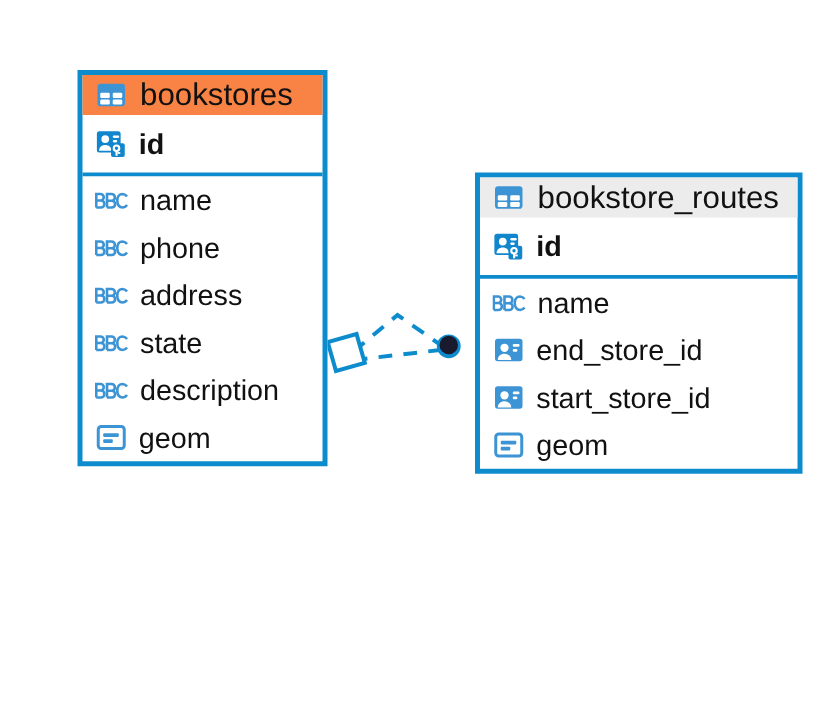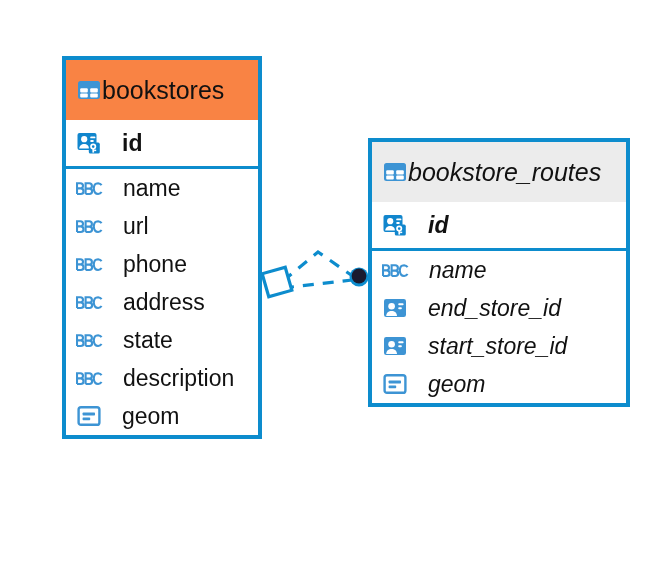--- a/index.html
+++ b/index.html
@@ -26,22 +26,23 @@
     position: absolute;
     box-sizing: border-box;
     background: #ffffff;
     border: 4px solid #0D8CCD;
     z-index: 2;
   }
   .entity-header {
     display: flex;
     align-items: center;
     box-sizing: border-box;
-    height: 60px;
+    height: 32px;
     padding: 0 10px;
+    gap: 10px;
   }
   .entity-header.selected { background: #F98344; }
   .entity-header.normal   { background: #ECECEC; }
 
   .entity-title {
     font-size: 25px;
     color: #111111;
     white-space: nowrap;
     line-height: 1;
   }
@@ -49,21 +50,21 @@
   .pk-section {
     border-bottom: 3px solid #0D8CCD;
   }
 
   .field-row {
     display: flex;
     align-items: center;
     box-sizing: border-box;
     height: 38px;
     padding: 0 10px;
-    gap: 20px;
+    gap: 9px;
   }
   .field-row.pk { height: 46px; }
 
   .field-name {
     font-size: 23px;
     color: #111111;
     white-space: nowrap;
     line-height: 1;
   }
   .field-name.bold { font-weight: bold; }
@@ -138,28 +139,20 @@
     <div>
       <div class="field-row">
         <svg class="icon abc" viewBox="0 0 27 16">
           <path d="M1 14V3.2h3.4a2.6 2.6 0 0 1 0 5.2H1M1 8.4h3.7a2.8 2.8 0 0 1 0 5.6H1" fill="none" stroke="#3D94D4" stroke-width="2.1"></path>
           <path d="M9.6 14V3.2h3.6a2.7 2.7 0 0 1 0 5.4H9.6M9.6 8.6h3.8a2.7 2.7 0 0 1 0 5.4H9.6" fill="none" stroke="#3D94D4" stroke-width="2.1"></path>
           <path d="M25.6 5.2a4.6 4.6 0 0 0-3.5-2c-2.7 0-4.3 2.2-4.3 5.4s1.6 5.4 4.3 5.4a4.6 4.6 0 0 0 3.5-2" fill="none" stroke="#3D94D4" stroke-width="2.1"></path>
         </svg>
         <span class="field-name">name</span>
       </div>
 
-      <div class="field-row">
-        <svg class="icon abc" viewBox="0 0 27 16">
-          <path d="M1 14V3.2h3.4a2.6 2.6 0 0 1 0 5.2H1M1 8.4h3.7a2.8 2.8 0 0 1 0 5.6H1" fill="none" stroke="#3D94D4" stroke-width="2.1"></path>
-          <path d="M9.6 14V3.2h3.6a2.7 2.7 0 0 1 0 5.4H9.6M9.6 8.6h3.8a2.7 2.7 0 0 1 0 5.4H9.6" fill="none" stroke="#3D94D4" stroke-width="2.1"></path>
-          <path d="M25.6 5.2a4.6 4.6 0 0 0-3.5-2c-2.7 0-4.3 2.2-4.3 5.4s1.6 5.4 4.3 5.4a4.6 4.6 0 0 0 3.5-2" fill="none" stroke="#3D94D4" stroke-width="2.1"></path>
-        </svg>
-        <span class="field-name">url</span>
-      </div>
 
       <div class="field-row">
         <svg class="icon abc" viewBox="0 0 27 16">
           <path d="M1 14V3.2h3.4a2.6 2.6 0 0 1 0 5.2H1M1 8.4h3.7a2.8 2.8 0 0 1 0 5.6H1" fill="none" stroke="#3D94D4" stroke-width="2.1"></path>
           <path d="M9.6 14V3.2h3.6a2.7 2.7 0 0 1 0 5.4H9.6M9.6 8.6h3.8a2.7 2.7 0 0 1 0 5.4H9.6" fill="none" stroke="#3D94D4" stroke-width="2.1"></path>
           <path d="M25.6 5.2a4.6 4.6 0 0 0-3.5-2c-2.7 0-4.3 2.2-4.3 5.4s1.6 5.4 4.3 5.4a4.6 4.6 0 0 0 3.5-2" fill="none" stroke="#3D94D4" stroke-width="2.1"></path>
         </svg>
         <span class="field-name">phone</span>
       </div>
 
@@ -197,21 +190,21 @@
         <svg class="icon" viewBox="0 0 26 26">
           <rect x="2.6" y="4.2" width="20.8" height="17.6" rx="2.4" fill="#ffffff" stroke="#3D94D4" stroke-width="2.4"></rect>
           <rect x="6.6" y="9.6" width="12.4" height="2.9" rx="0.7" fill="#3D94D4"></rect>
           <rect x="6.6" y="14.4" width="7.6" height="2.9" rx="0.7" fill="#3D94D4"></rect>
         </svg>
         <span class="field-name">geom</span>
       </div>
     </div>
   </div>
 
-  <div class="entity" style="left:368px; top:138px; width:262px;font-style:italic;">
+  <div class="entity" style="left:380px; top:138px; width:262px;">
 
     <div class="entity-header normal">
       <svg class="icon" viewBox="0 0 26 26">
         <rect x="2" y="4" width="22" height="18" rx="2.5" fill="#3D94D4"></rect>
         <rect x="4.2" y="11.2" width="7.6" height="4.2" rx="1" fill="#ffffff"></rect>
         <rect x="14.2" y="11.2" width="7.6" height="4.2" rx="1" fill="#ffffff"></rect>
         <rect x="4.2" y="16.6" width="7.6" height="4.0" rx="1" fill="#ffffff"></rect>
         <rect x="14.2" y="16.6" width="7.6" height="4.0" rx="1" fill="#ffffff"></rect>
       </svg>
       <span class="entity-title">bookstore_routes</span>

